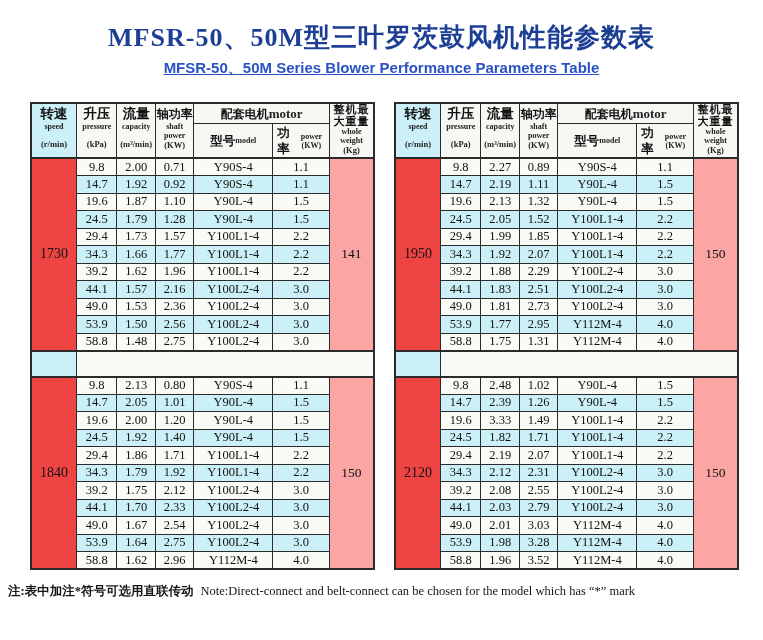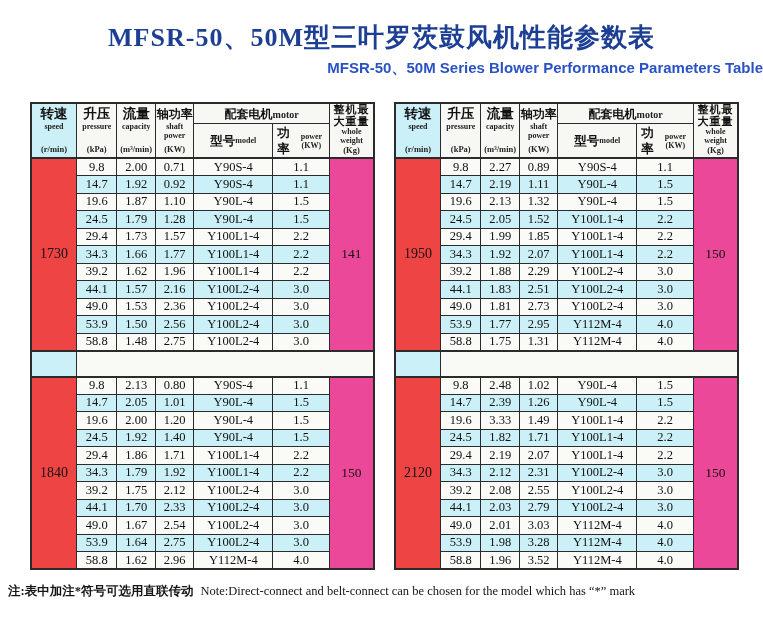--- a/index.html
+++ b/index.html
@@ -15,25 +15,26 @@
     margin-top: 20px;
     text-align: center;
     font-family: "Liberation Serif", serif;
     font-weight: bold;
     font-size: 26px;
     letter-spacing: 1px;
     color: #1c3f94;
   }
   .subtitle {
     margin-top: 4px;
-    text-align: right;
+    text-align: center;
     font-family: "Liberation Sans", sans-serif;
     font-weight: bold;
     font-size: 15px;
     color: #2a52c4;
+    text-decoration: underline;
   }
 
   .tables {
     display: flex;
     justify-content: space-between;
     padding: 0 24px 0 30px;
     margin-top: 24px;
   }
 
   table.perf {
@@ -55,38 +56,38 @@
   .perf thead tr.motor-row th.motor { height: 18px; vertical-align: middle; }
   .perf thead tr.sub-row th { height: 33px; vertical-align: top; }
   .perf thead th.c-speed { background: #ccf0f7; }
   .perf thead th.tall, .perf thead tr.sub-row th, .perf thead th.motor { border-bottom: 2px solid #2b2b2b; }
   .perf thead th.motor { border-bottom-width: 1px; }
 
   .hstack { display: flex; flex-direction: column; align-items: center; height: 53px; }
   .hcn  { font-size: 13.5px; font-weight: bold; color: #111; line-height: 16px; margin-top: 2px; }
   .hcn-sm { font-size: 11px; font-weight: bold; color: #111; line-height: 11.5px; letter-spacing: 1px; }
   .hen  { font-size: 8px; color: #222; line-height: 9px; }
-  .hunit{ font-size: 8.5px; color: #222; line-height: 10px; margin-top: auto; margin-bottom: 3px; }
+  .hunit{ font-size: 8.5px; color: #222; line-height: 10px; margin-top: auto; margin-bottom: 8px; }
   .hunit.tight { margin-top: 0; margin-bottom: 0; }
   .hcn-inline { font-size: 12px; font-weight: bold; color: #111; }
-  .hen-inline { font-size: 10px; color: #222; }
+  .hen-inline { font-size: 13px; color: #222; }
   .substack { display: flex; align-items: center; height: 33px; justify-content: center; }
   .substack .hcn { margin-top: 0; font-size: 12.5px; }
 
   
   .perf tbody tr { height: 17.5px; }
   .perf tbody td {
     font-family: "Liberation Serif", serif;
     font-size: 12.5px;
     color: #111;
     background: #fafaf7;
   }
   .perf tbody tr.alt td.data { background: #ccf0f7; }
   .perf tbody td.speed-cell { background: #ef4444; font-size: 14px; }
-  .perf tbody td.weight-cell { background: #ec4899; font-size: 13.5px; }
+  .perf tbody td.weight-cell { background: #fca5a5; font-size: 13.5px; }
   .perf tbody tr.sep { height: 26px; }
   .perf tbody tr.sep td { border-top: 2px solid #2b2b2b; border-bottom: 2px solid #2b2b2b; }
   .perf tbody tr.sep td.sep-left { background: #ccf0f7; }
   .perf tbody tr.sep td.sep-rest { background: #f9f9f6; }
 
   .note {
     margin-top: 13px;
     padding-left: 8px;
     font-size: 12.5px;
     color: #151515;

